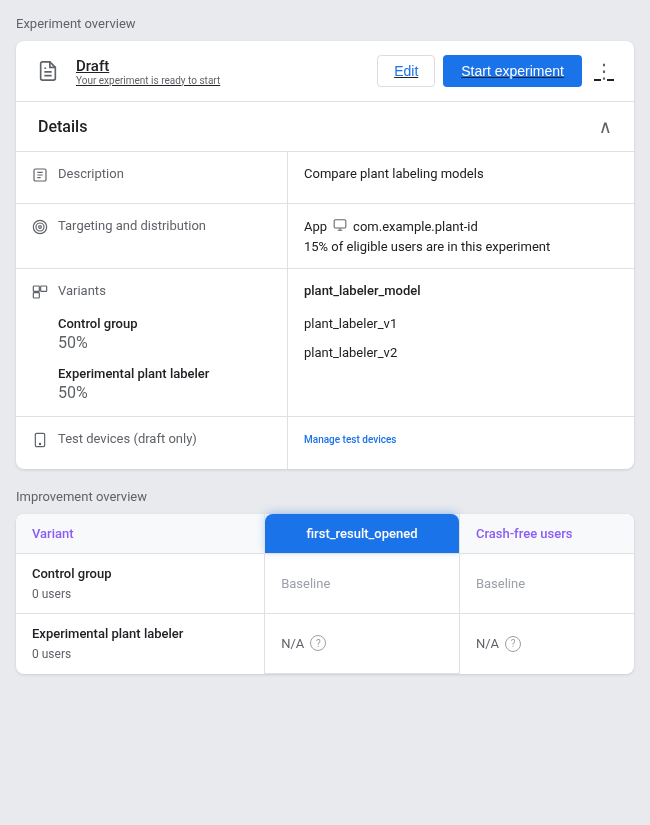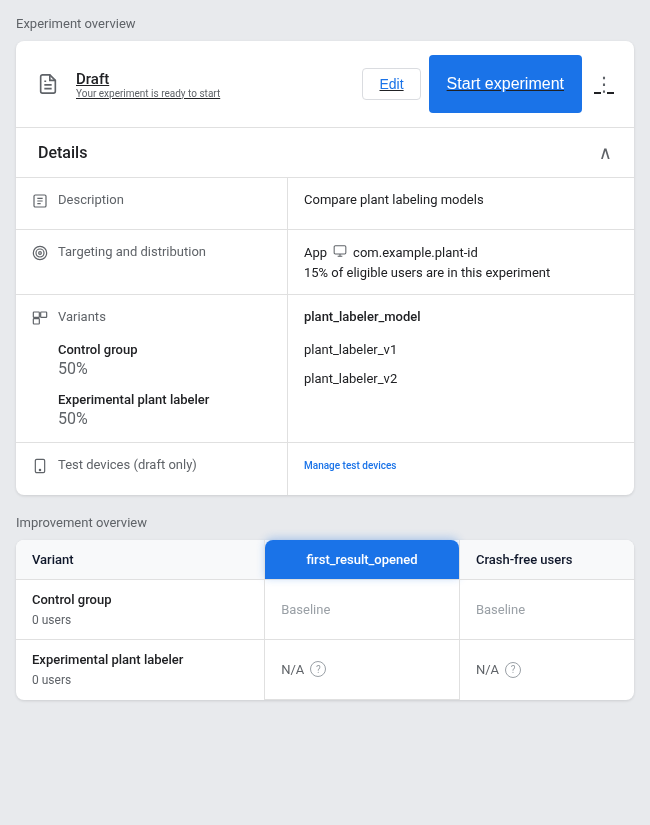--- a/index.html
+++ b/index.html
@@ -69,23 +69,23 @@
       padding: 7px 16px;
       border-radius: 4px;
       font-size: 14px;
       font-weight: 500;
       cursor: pointer;
     }
     .btn-start {
       background: #1a73e8;
       color: #fff;
       border: none;
-      padding: 20px 18px;
+      padding: 8px 18px;
       border-radius: 4px;
-      font-size: 16px;
+      font-size: 14px;
       font-weight: 500;
       cursor: pointer;
     }
     .btn-more {
       background: none;
       border: none;
       cursor: pointer;
       color: #5f6368;
       font-size: 20px;
       padding: 4px;
@@ -192,21 +192,21 @@
     .improvement-table {
       width: 100%;
       border-collapse: collapse;
     }
     .improvement-table th {
       background: #f8f9fa;
       padding: 12px 16px;
       text-align: left;
       font-size: 13px;
       font-weight: 500;
-      color: #0f172a;
+      color: #8b5cf6;
       border-bottom: 1px solid #e0e0e0;
     }
     .improvement-table td {
       padding: 12px 16px;
       font-size: 13px;
       border-bottom: 1px solid #e0e0e0;
       vertical-align: middle;
     }
     .improvement-table tr:last-child td {
       border-bottom: none;

